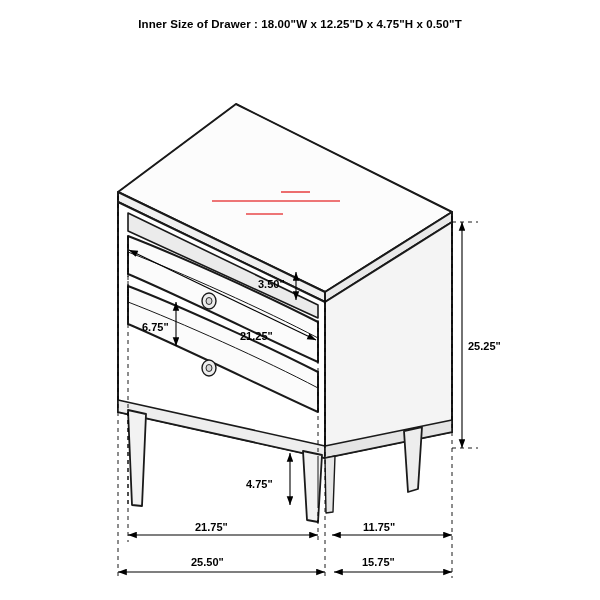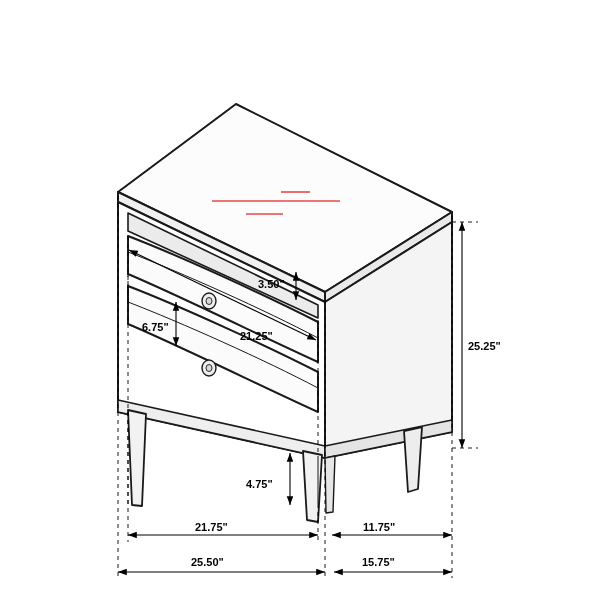--- a/index.html
+++ b/index.html
@@ -40,20 +40,21 @@
     font-size: 11px;
     font-weight: bold;
     fill: #000;
   }
 </style>
 </head>
 <body>
 
 <div id="page">
 
+  <div id="title">Inner Size of Drawer : 18.00"W x 12.25"D x 4.75"H x 0.50"T</div>
 
   <svg id="diagram" width="600" height="600" viewBox="0 0 600 600">
 
     <defs>
       <marker id="arrowEnd" markerWidth="9" markerHeight="9" refX="8" refY="3" orient="auto" markerUnits="strokeWidth">
         <path d="M0,0 L8,3 L0,6 z" fill="#000"></path>
       </marker>
       <marker id="arrowStart" markerWidth="9" markerHeight="9" refX="0" refY="3" orient="auto" markerUnits="strokeWidth">
         <path d="M8,0 L0,3 L8,6 z" fill="#000"></path>
       </marker>

